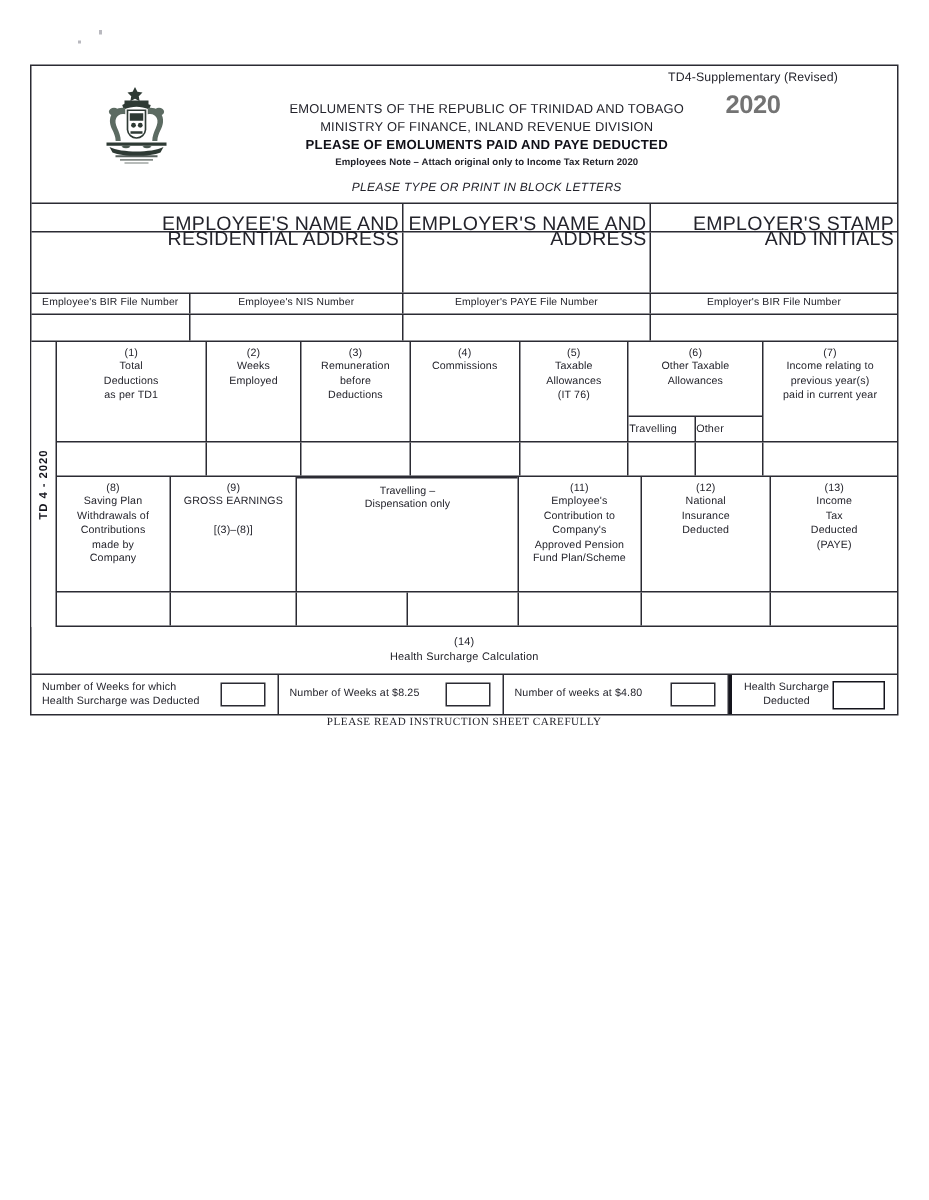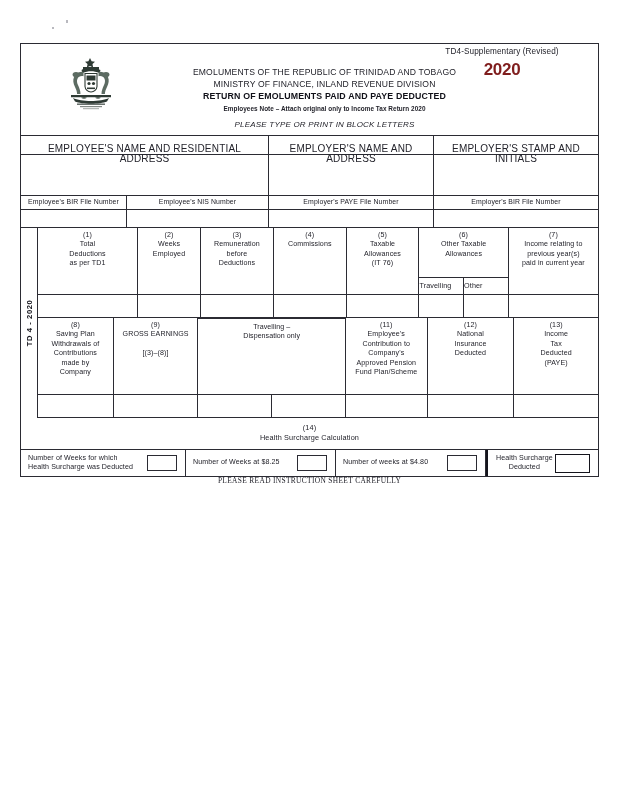--- a/index.html
+++ b/index.html
@@ -50,21 +50,21 @@
     font-size: 8.2px;
     letter-spacing: .1px;
     color: #23232b;
     white-space: nowrap;
   }
   .corner-ref .year {
     font-size: 17px;
     font-weight: bold;
     letter-spacing: -0.3px;
     margin-top: 4px;
-    color: #7f1d1d;
+    color: #737373;
   }
   .title-block {
     text-align: center;
     padding-left: 40px;
     padding-right: 10px;
     padding-top: 14px;
   }
   .t-gov {
     font-size: 8.6px;
     letter-spacing: .15px;
@@ -105,22 +105,22 @@
   .cell {
     box-sizing: border-box;
     border-right: 1px solid #2b2b33;
     position: relative;
   }
   .cell:last-child { border-right: none; }
 
   .band { border-bottom: 1px solid #2b2b33; }
 
   .hdr-label {
-    font-size: 10px;
-    text-align: center;
+    font-size: 13px;
+    text-align: right;
     letter-spacing: .2px;
     padding: 4px 2px 4px 2px;
     line-height: 10px;
     color: #23232b;
   }
 
   
   .party-names { height: 18px; }
   .party-names .cell { padding-top: 4px; }
   .party-blank { height: 40px; }
@@ -308,21 +308,21 @@
     </svg>
 
     <div class="corner-ref">
       <div class="refline">TD4-Supplementary (Revised)</div>
       <div class="year">2020</div>
     </div>
 
     <div class="title-block">
       <div class="t-gov">EMOLUMENTS OF THE REPUBLIC OF TRINIDAD AND TOBAGO</div>
       <div class="t-min">MINISTRY OF FINANCE,  INLAND REVENUE DIVISION</div>
-      <div class="t-return">RETURN OF EMOLUMENTS PAID AND PAYE DEDUCTED</div>
+      <div class="t-return">PLEASE OF EMOLUMENTS PAID AND PAYE DEDUCTED</div>
       <div class="t-note">Employees Note – Attach original only to Income Tax Return 2020</div>
       <div class="t-please">PLEASE TYPE OR PRINT IN BLOCK LETTERS</div>
     </div>
   </div>
 
   <div class="row band party-names">
     <div class="cell" style="width:248px;">
       <div class="hdr-label">EMPLOYEE'S NAME AND RESIDENTIAL ADDRESS</div>
     </div>
     <div class="cell" style="width:165px;">

